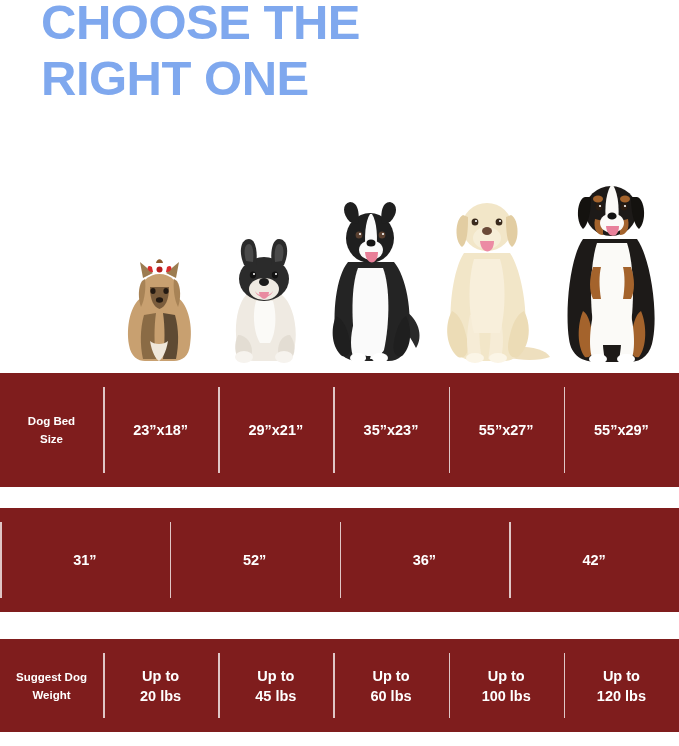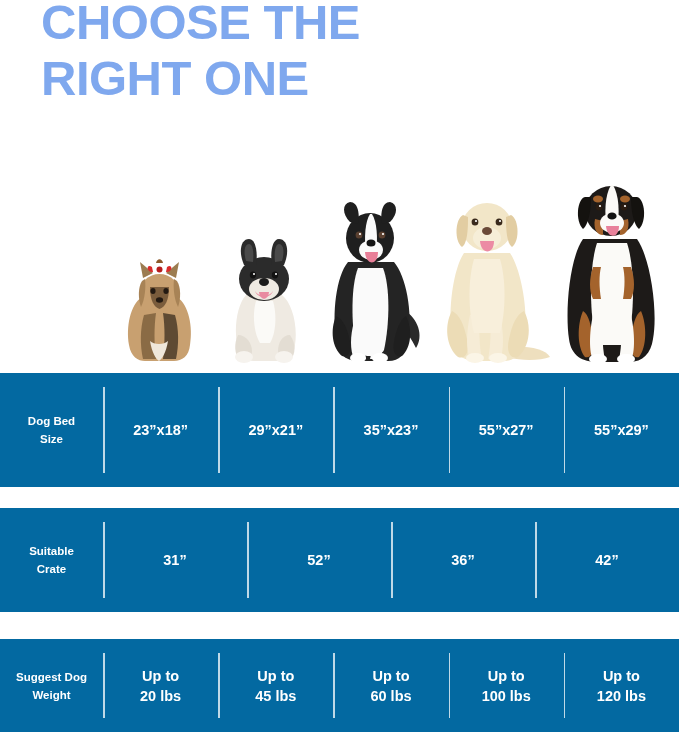--- a/index.html
+++ b/index.html
@@ -52,21 +52,21 @@
   
   .table {
     position: absolute;
     left: 0;
     width: 679px;
   }
   .row {
     position: absolute;
     left: 0;
     width: 679px;
-    background: #0369a1;
+    background: #7f1d1d;
     display: flex;
     align-items: stretch;
   }
   .row-1 { top: 373px; height: 114px; }
   .row-2 { top: 508px; height: 104px; }
   .row-3 { top: 639px; height: 93px; }
 
   .cell {
     position: relative;
     display: flex;
@@ -295,22 +295,20 @@
     <div class="cell cell-label">Dog Bed
 Size</div>
     <div class="cell cell-value">23”x18”</div>
     <div class="cell cell-value">29”x21”</div>
     <div class="cell cell-value">35”x23”</div>
     <div class="cell cell-value">55”x27”</div>
     <div class="cell cell-value">55”x29”</div>
   </div>
 
   <div class="row row-2">
-    <div class="cell cell-label">Suitable
-Crate</div>
     <div class="cell cell-value">31”</div>
     <div class="cell cell-value">52”</div>
     <div class="cell cell-value">36”</div>
     <div class="cell cell-value">42”</div>
   </div>
 
   <div class="row row-3">
     <div class="cell cell-label">Suggest Dog
 Weight</div>
     <div class="cell cell-value">Up to

